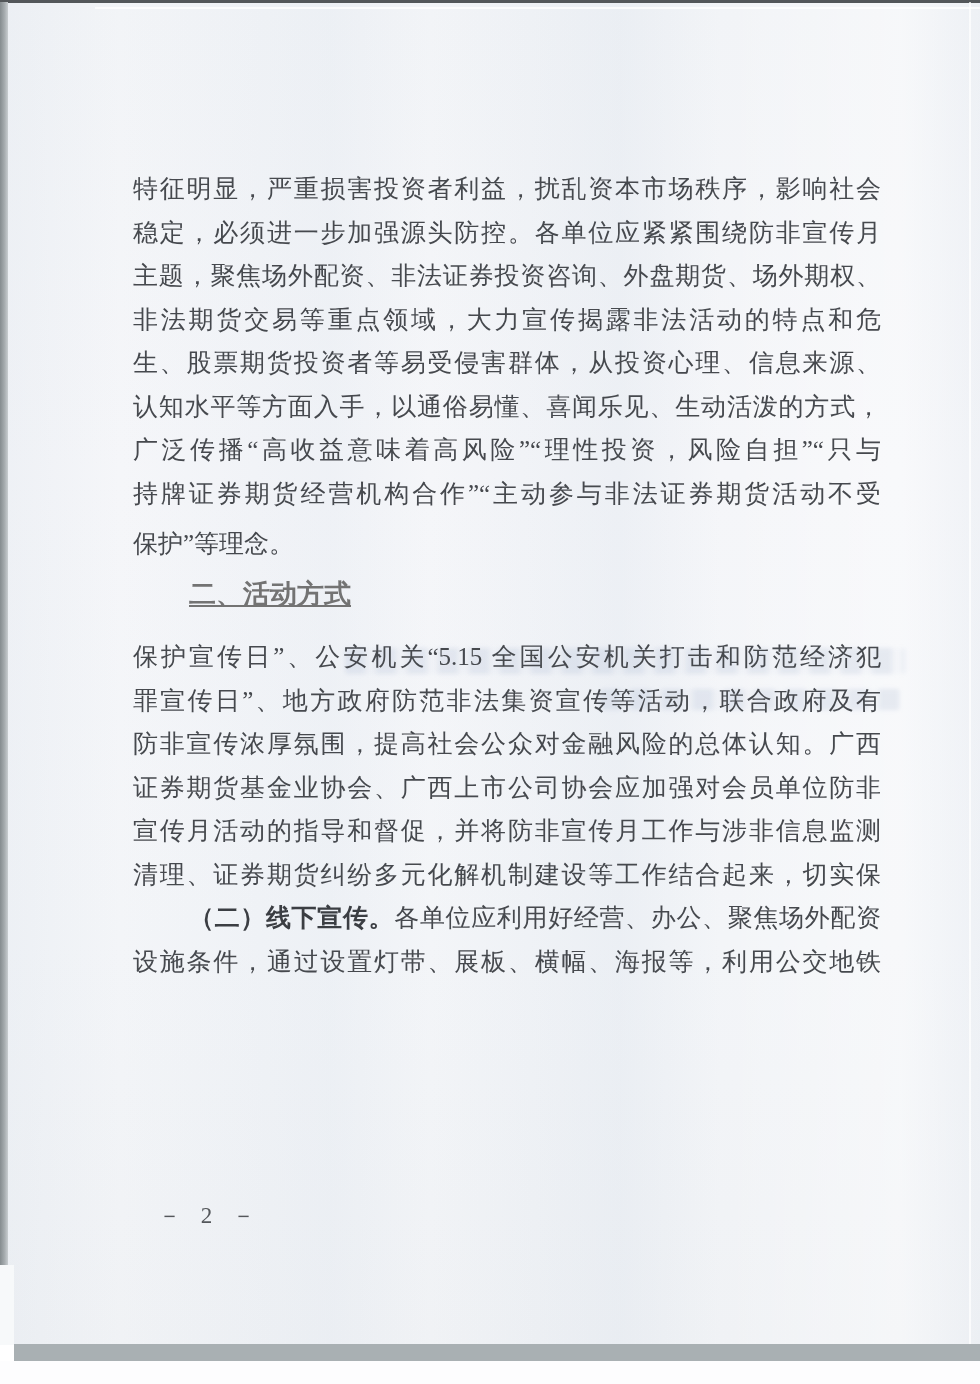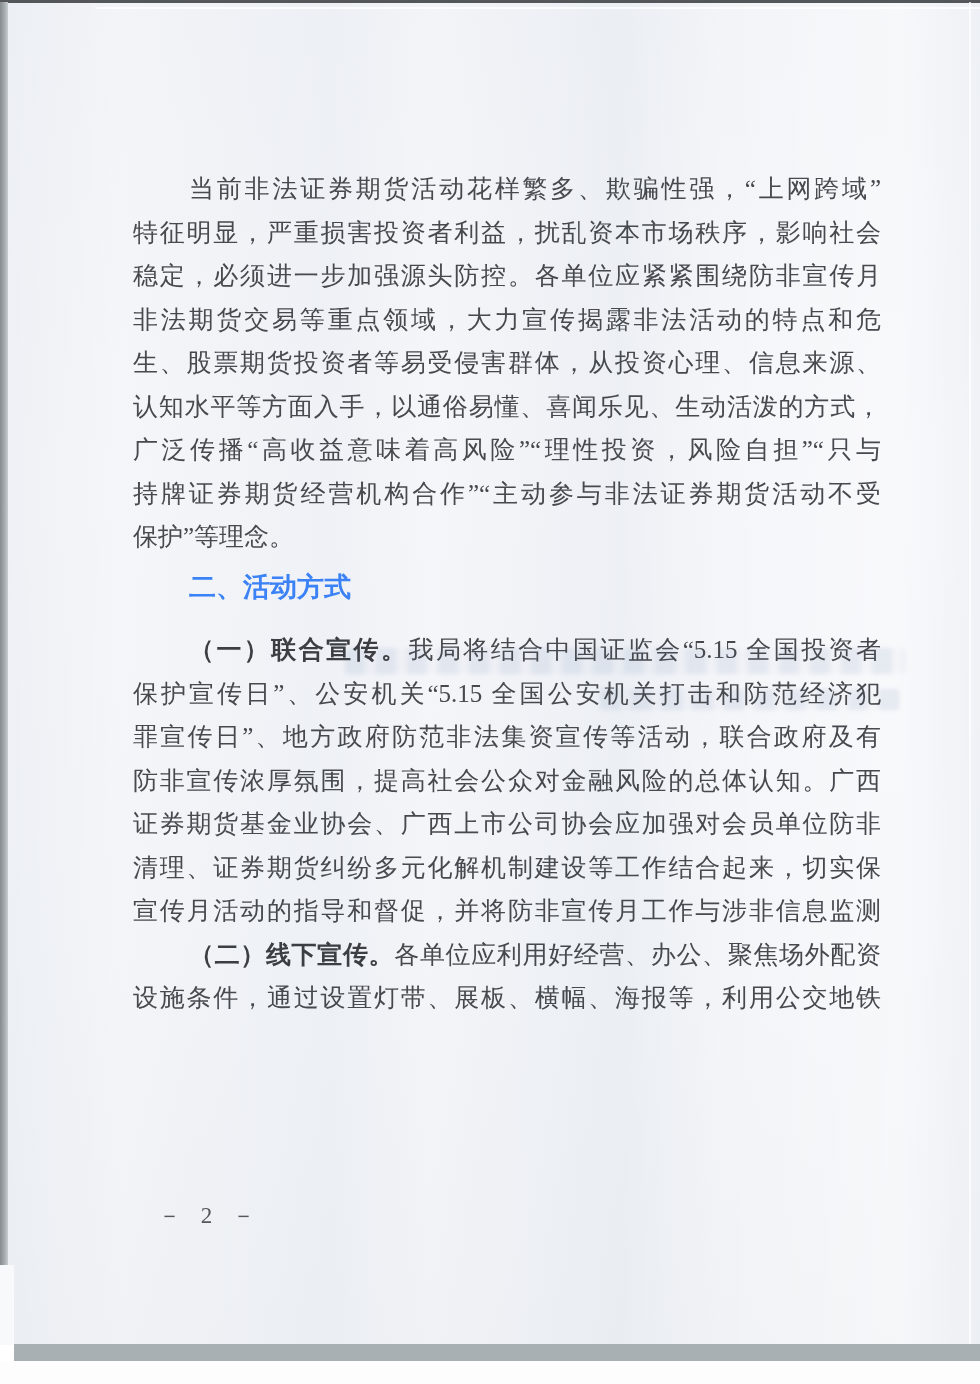--- a/index.html
+++ b/index.html
@@ -30,31 +30,32 @@
   .ghost.g2 { left:600px; top:689px; width:300px; height:21px; }
 
   .textblock {
     position:absolute; left:133px; top:167px; width:748px;
     color:#46494e; font-size:25px; line-height:43.5px;
   }
   .line {
     height:43.5px; overflow:hidden;
     text-align:justify; text-align-last:justify;
   }
-  .line.last { text-align-last:left; }
+  .line.last { text-align-last:left;margin-top:7px; }
   .line.indent { text-indent:56px; }
   .lead {
     font-weight:bold; color:#3b3e43;
     font-family:"Liberation Sans","DejaVu Sans",sans-serif;
   }
   .heading {
     height:43.5px; line-height:43.5px; overflow:hidden;
     margin-top:7px; margin-bottom:19px; text-indent:56px;
-    font-weight:bold; font-size:27px; color:#3b82f6;
+    font-weight:bold; font-size:27px; color:#737373;
     font-family:"Liberation Sans","DejaVu Sans",sans-serif;
+    text-decoration:underline;
   }
   .pagenum {
     position:absolute; left:158px; top:1200px;
     font-size:23px; color:#54575b; letter-spacing:7px;
   }
 
   .edge-top { position:absolute; left:0; top:0; width:980px; height:3px; background:#53575a; }
   .edge-top-light { position:absolute; left:95px; top:7px; width:885px; height:2px; background:rgba(255,255,255,0.75); }
   .edge-left {
     position:absolute; left:0; top:2px; width:8px; height:1263px;
@@ -68,39 +69,38 @@
 </head>
 <body>
 
 <div class="page">
   <div class="paper"></div>
   <div class="streaks"></div>
   <div class="ghost g1"></div>
   <div class="ghost g2"></div>
 
   <div class="textblock">
-    <div class="line indent">当前非法证券期货活动花样繁多、欺骗性强，“上网跨域”</div>
     <div class="line">特征明显，严重损害投资者利益，扰乱资本市场秩序，影响社会</div>
     <div class="line">稳定，必须进一步加强源头防控。各单位应紧紧围绕防非宣传月</div>
+    <div class="line">主题，聚焦场外配资、非法证券投资咨询、外盘期货、场外期权、</div>
     <div class="line">非法期货交易等重点领域，大力宣传揭露非法活动的特点和危</div>
     <div class="line">生、股票期货投资者等易受侵害群体，从投资心理、信息来源、</div>
     <div class="line">认知水平等方面入手，以通俗易懂、喜闻乐见、生动活泼的方式，</div>
     <div class="line">广泛传播“高收益意味着高风险”“理性投资，风险自担”“只与</div>
     <div class="line">持牌证券期货经营机构合作”“主动参与非法证券期货活动不受</div>
     <div class="line last">保护”等理念。</div>
 
     <div class="heading">二、活动方式</div>
 
-    <div class="line indent"><b class="lead">（一）联合宣传。</b><span>我局将结合中国证监会“5.15 全国投资者</span></div>
     <div class="line">保护宣传日”、公安机关“5.15 全国公安机关打击和防范经济犯</div>
     <div class="line">罪宣传日”、地方政府防范非法集资宣传等活动，联合政府及有</div>
     <div class="line">防非宣传浓厚氛围，提高社会公众对金融风险的总体认知。广西</div>
     <div class="line">证券期货基金业协会、广西上市公司协会应加强对会员单位防非</div>
+    <div class="line">宣传月活动的指导和督促，并将防非宣传月工作与涉非信息监测</div>
     <div class="line">清理、证券期货纠纷多元化解机制建设等工作结合起来，切实保</div>
-    <div class="line">宣传月活动的指导和督促，并将防非宣传月工作与涉非信息监测</div>
 
     <div class="line indent"><b class="lead">（二）线下宣传。</b><span>各单位应利用好经营、办公、聚焦场外配资</span></div>
     <div class="line">设施条件，通过设置灯带、展板、横幅、海报等，利用公交地铁</div>
   </div>
 
   <div class="pagenum">－ 2 －</div>
 
   <div class="edge-top"></div>
   <div class="edge-top-light"></div>
   <div class="edge-left"></div>

